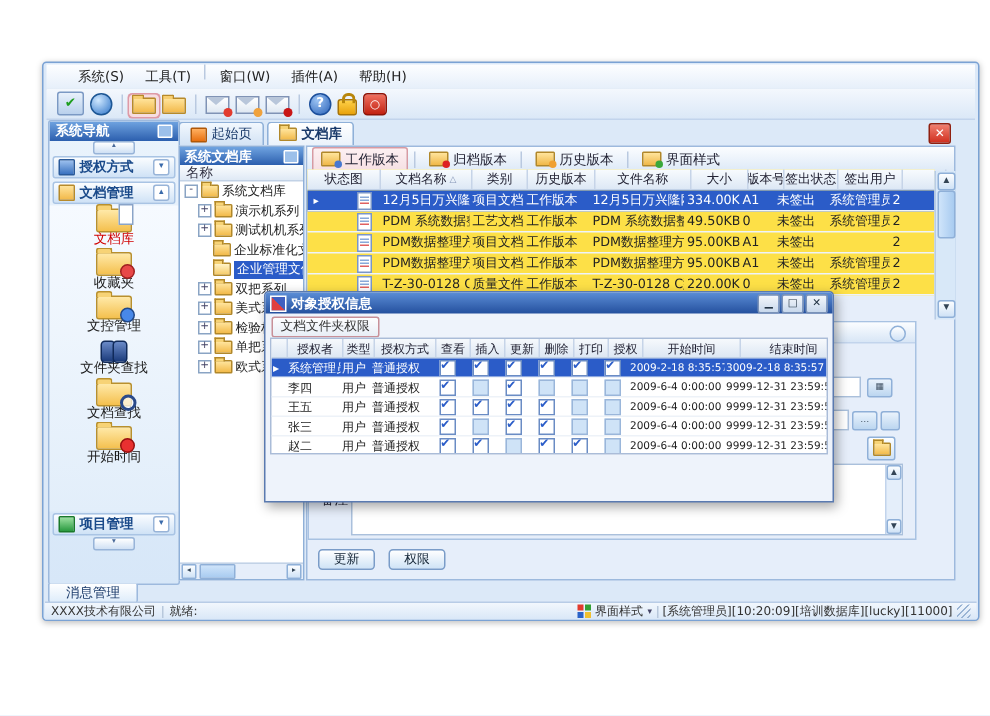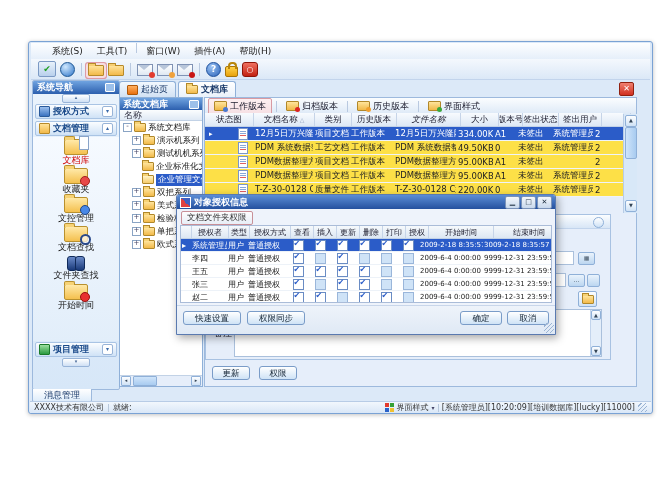--- a/index.html
+++ b/index.html
@@ -203,26 +203,26 @@
         </div>
         <div class="sb-item">
           <span class="bigico v2"></span>
           <span class="sb-label">收藏夹</span>
         </div>
         <div class="sb-item">
           <span class="bigico v3"></span>
           <span class="sb-label">文控管理</span>
         </div>
         <div class="sb-item">
+          <span class="bigico v5"></span>
+          <span class="sb-label">文件夹查找</span>
+        </div>
+        <div class="sb-item">
           <span class="bigico v4"></span>
           <span class="sb-label">文档查找</span>
-        </div>
-        <div class="sb-item">
-          <span class="bigico v5"></span>
-          <span class="sb-label">文件夹查找</span>
         </div>
         <div class="sb-item">
           <span class="bigico v6"></span>
           <span class="sb-label">开始时间</span>
         </div>
       </div>
     <div class="sb-sec">
       <span class="secico proj"></span>
       <span>项目管理</span>
       <span class="chev">▾</span>
@@ -336,21 +336,21 @@
           <span class="vico vi3"></span>
           <span>界面样式</span>
         </span>
       </div>
     <div id="tablewrap">
       <div id="ghead">
           <span class="hc" style="width: 48px;">状态图</span>
           <span class="hc" style="width: 60px;">文档名称<span class="sort">△</span></span>
           <span class="hc" style="width: 36px;">类别</span>
           <span class="hc" style="width: 44px;">历史版本</span>
-          <span class="hc" style="width: 63px; font-style: italic;">文件名称</span>
+          <span class="hc" style="width: 63px;">文件名称</span>
           <span class="hc" style="width: 37px;">大小</span>
           <span class="hc" style="width: 23px;">版本号</span>
           <span class="hc" style="width: 35px;">签出状态</span>
           <span class="hc" style="width: 42px;">签出用户</span>
           <span class="hc" style="width: 28px;"></span>
         </div>
       <div id="grows">
           <div class="grow sel">
             <span class="gc c0" style="width: 48px;">
               <span class="mark">▸</span>
@@ -627,21 +627,14 @@
               <span class="cb on"></span>
             </span>
             <span class="dc ck" style="width: 22px;">
               <span class="cb off"></span>
             </span>
             <span class="dc dtime" style="width: 64px;">2009-6-4 0:00:00</span>
             <span class="dc dtime" style="width: 70px;">9999-12-31 23:59:59</span>
           </div>
         </div>
     </div>
-    <div class="dlg-btnbar">
-      <span class="xpbtn" id="dlg-quick">快速设置</span>
-      <span class="xpbtn" id="dlg-sync">权限同步</span>
-      <span class="xpbtn" id="dlg-ok">确定</span>
-      <span class="xpbtn" id="dlg-cancel">取消</span>
-      <span class="dlg-grip"></span>
-    </div>
   </div>
 </div>
 
 </body></html>

